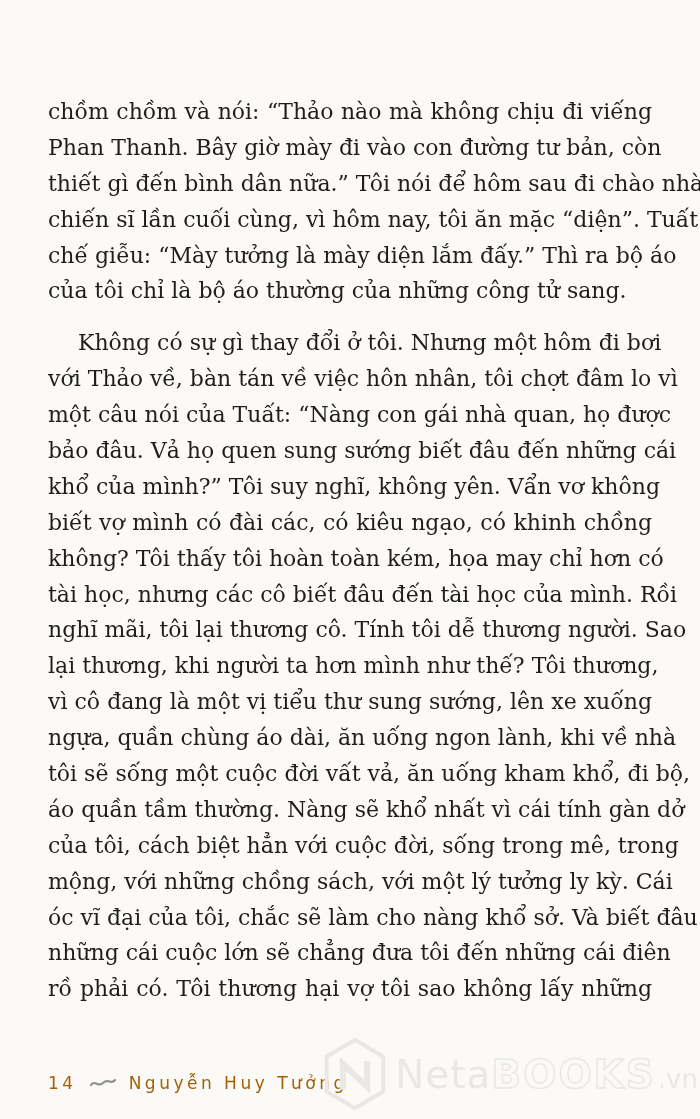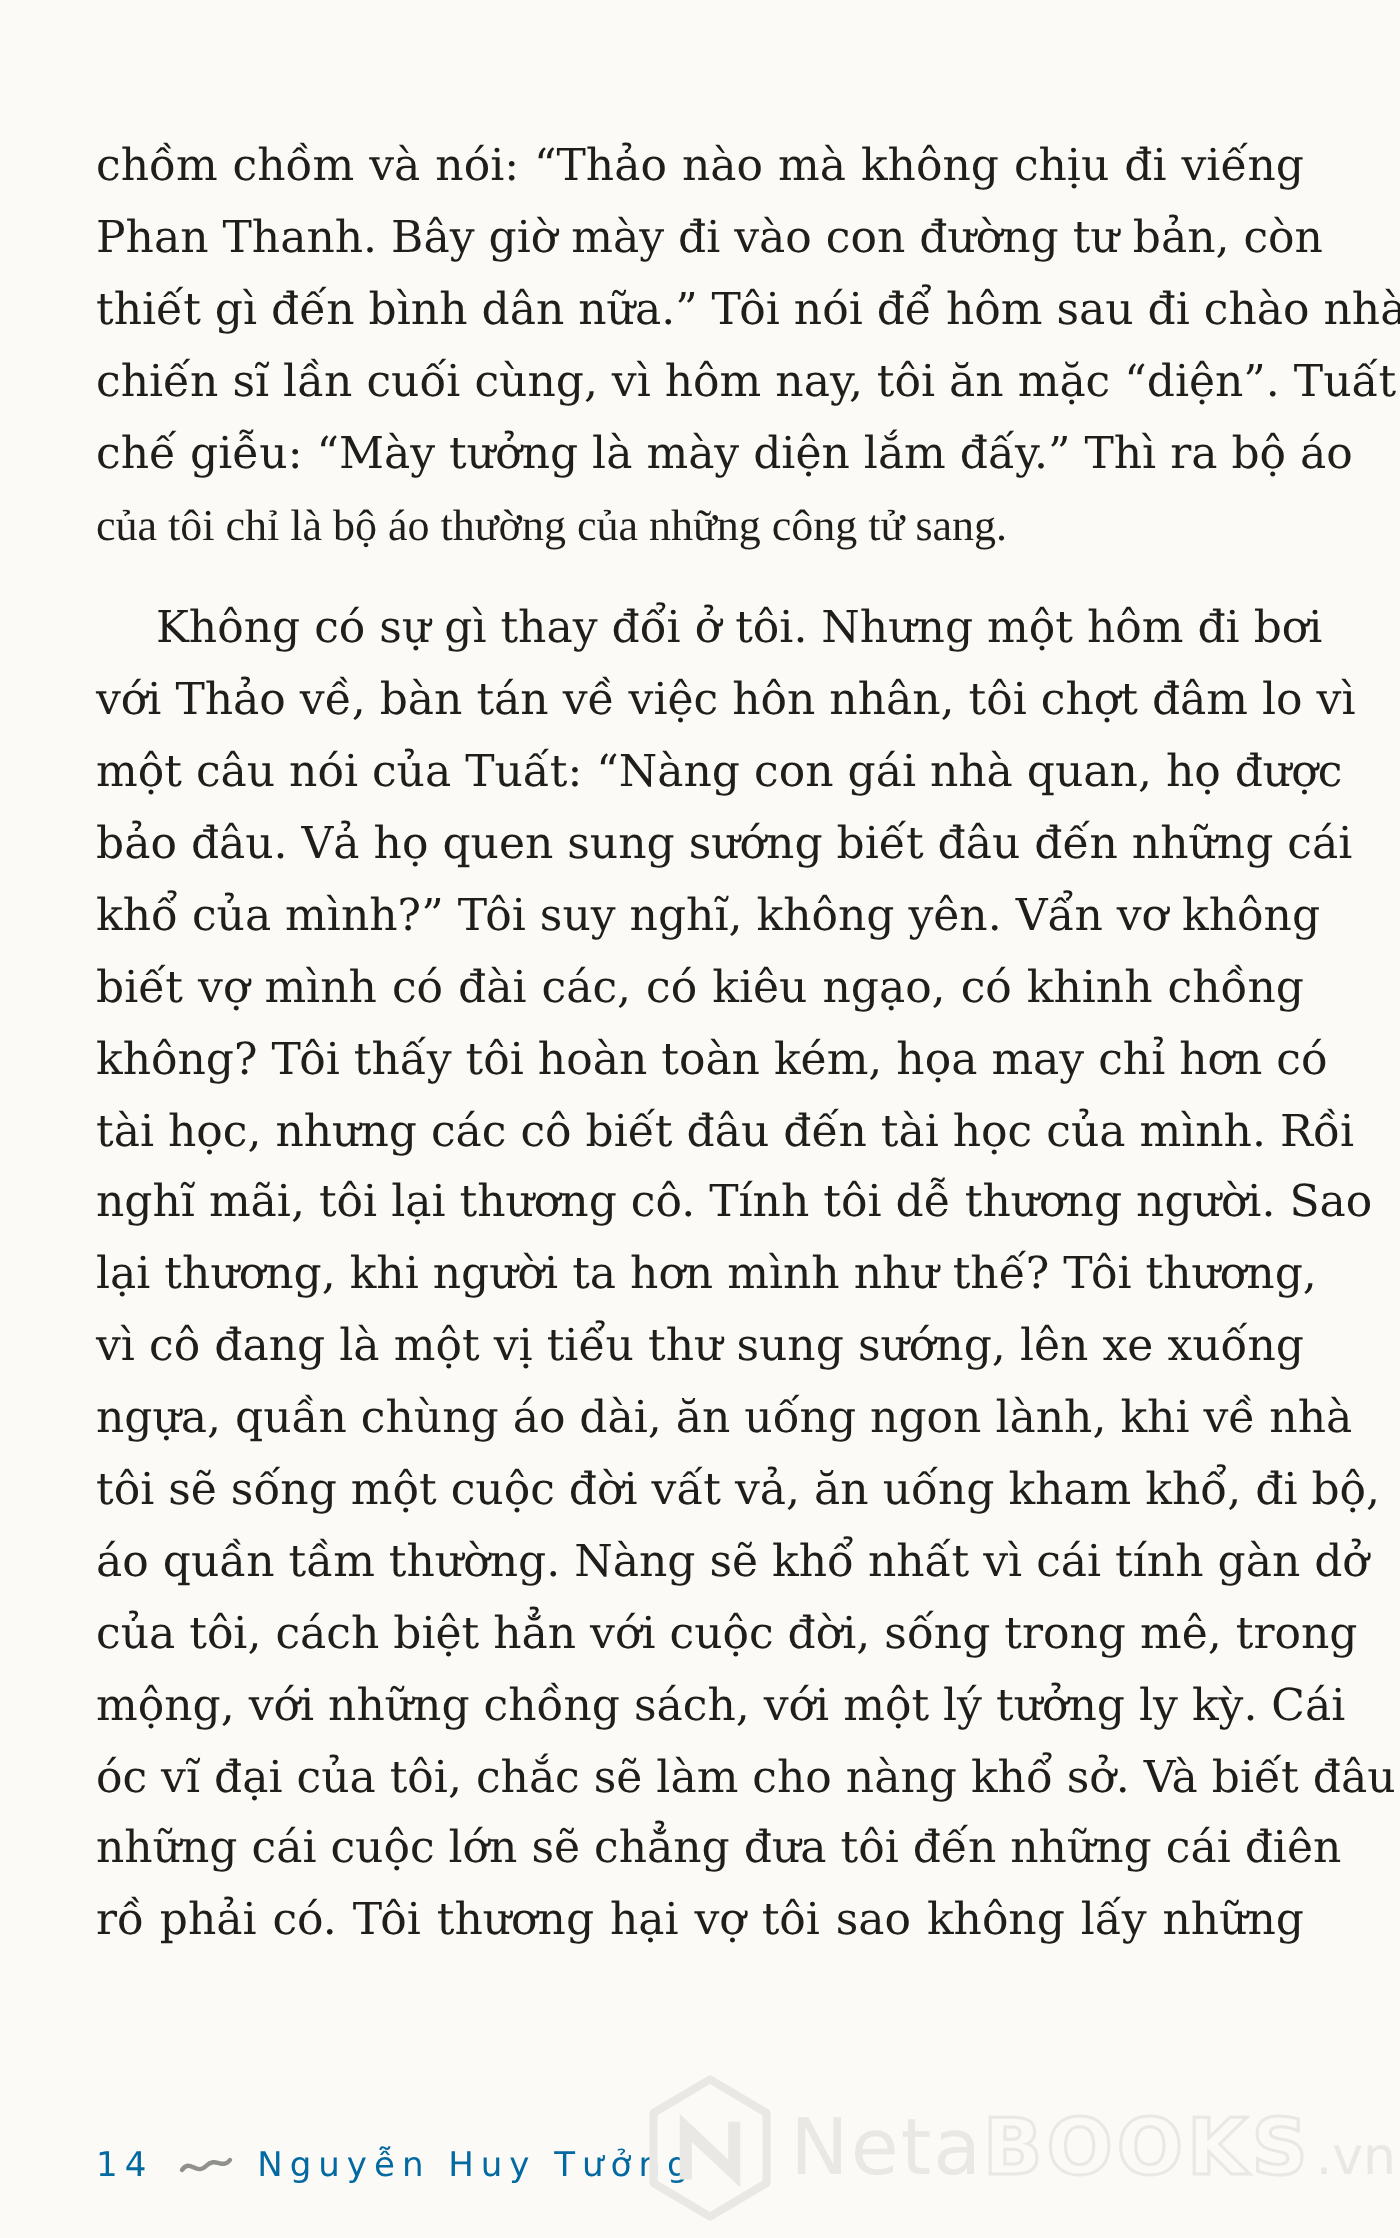--- a/index.html
+++ b/index.html
@@ -6,57 +6,57 @@
   body{
     width:700px;height:1119px;
     background:#fbfaf6;
     font-family:"DejaVu Serif", serif;
     position:relative;
     overflow:hidden;
   }
   .page{
     position:absolute;inset:0;
     background:#fbfaf6;
+    margin-top:28px;
   }
   .body-text{
     position:absolute;
     left:48px;right:48px;top:66px;
     color:#1f1e1c;
     font-size:22px;
   }
   .line{
     height:35.9px;
     line-height:35.9px;
     text-align:justify;
     text-align-last:justify;
     white-space:nowrap;
     overflow:visible;
   }
   .line.end{
     text-align:center;
     text-align-last:left;
-    font-family:Liberation Serif, serif;
   }
   .line.indent{
     text-indent:30px;
   }
   .para2{
     margin-top:16px;
   }
   .footer{
     position:absolute;
     left:0;right:0;bottom:0;height:70px;
   }
   .folio{
     position:absolute;
     left:48px;top:24px;
     display:flex;align-items:center;gap:12px;
     font-family:"DejaVu Sans", sans-serif;
     font-size:17px;
-    color:#0369a1;
+    color:#a16207;
     letter-spacing:3.5px;
     white-space:nowrap;
   }
   .squiggle{flex:0 0 auto;display:block;}
   .watermark{
     position:absolute;
     right:2px;bottom:8px;
     display:flex;align-items:center;
     font-family:"DejaVu Sans", sans-serif;
     color:#e9e8e4;

